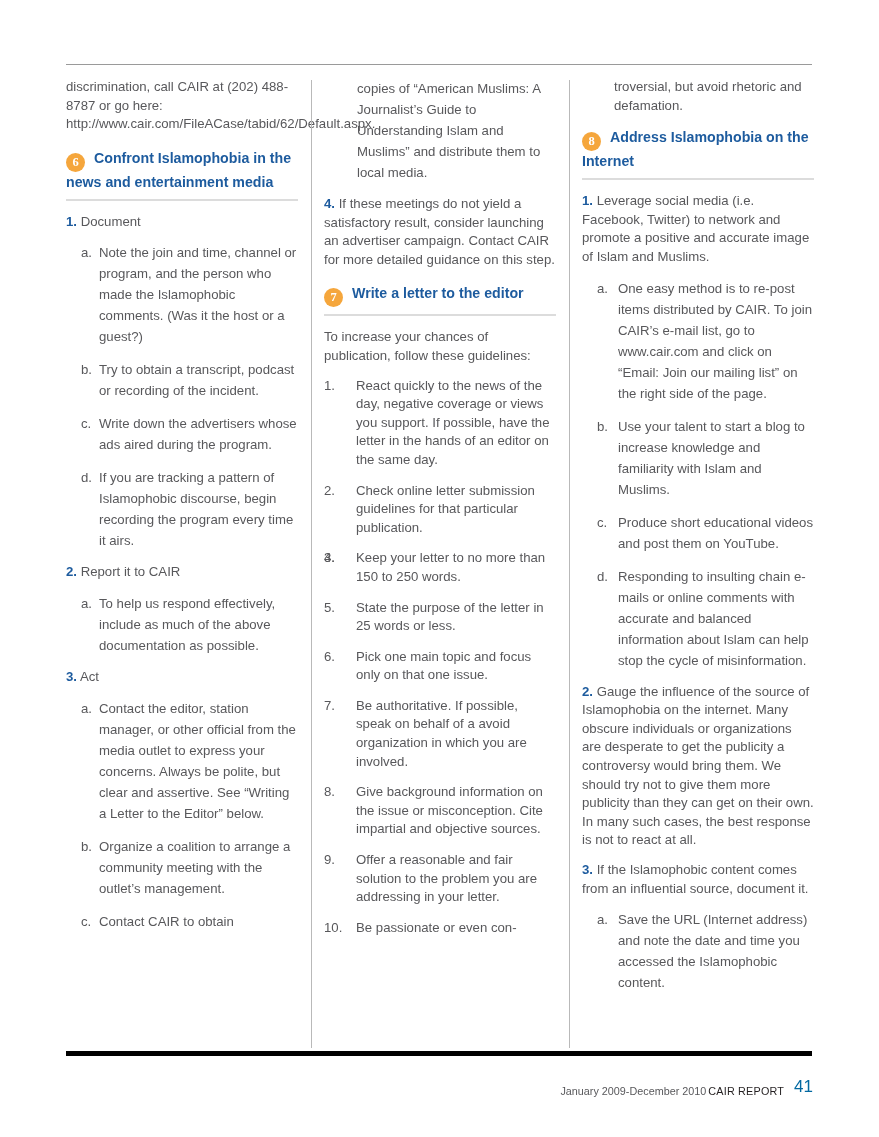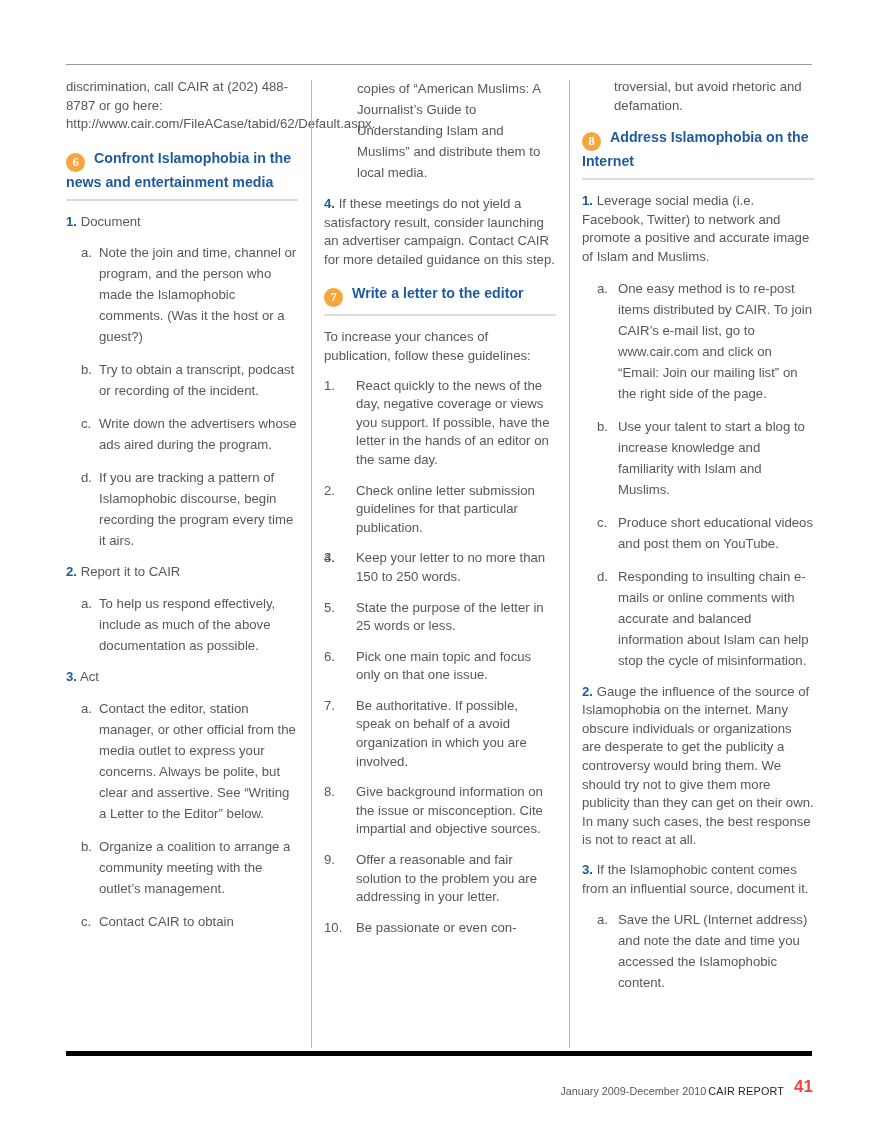--- a/index.html
+++ b/index.html
@@ -157,22 +157,22 @@
     font-size: 10.8px;
     color: #58585b;
   }
   .footer .report {
     font-weight: normal;
     color: #231f20;
     letter-spacing: .2px;
   }
   .footer .pageno {
     font-size: 17px;
-    font-weight: bold;
-    color: #ef4444;
+    font-weight: normal;
+    color: #0369a1;
     margin-left: 8px;
   }
 </style>
 </head>
 <body>
 
 <div class="page">
 
   <div class="top-rule"></div>
 

